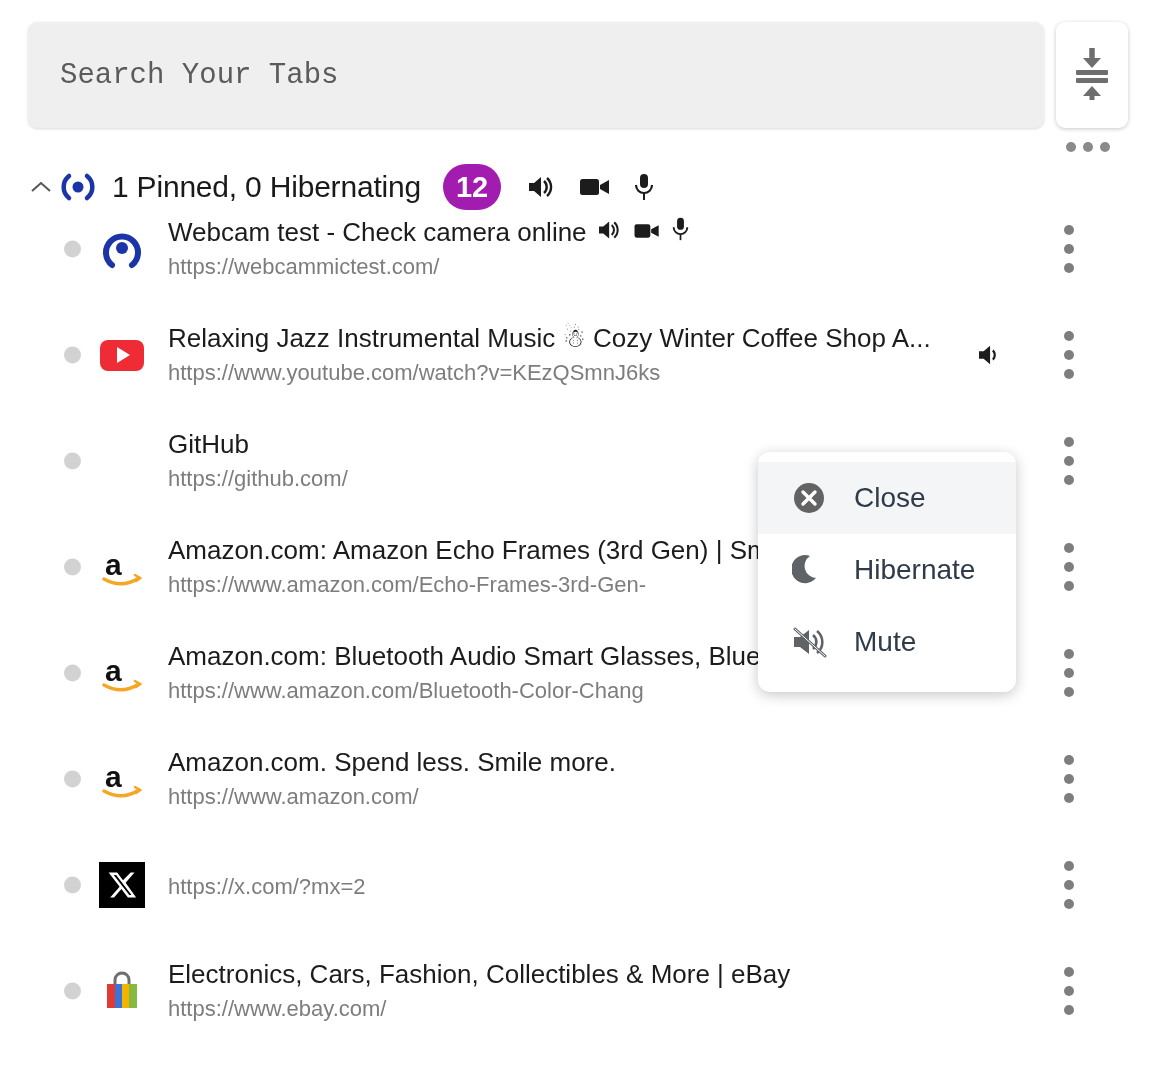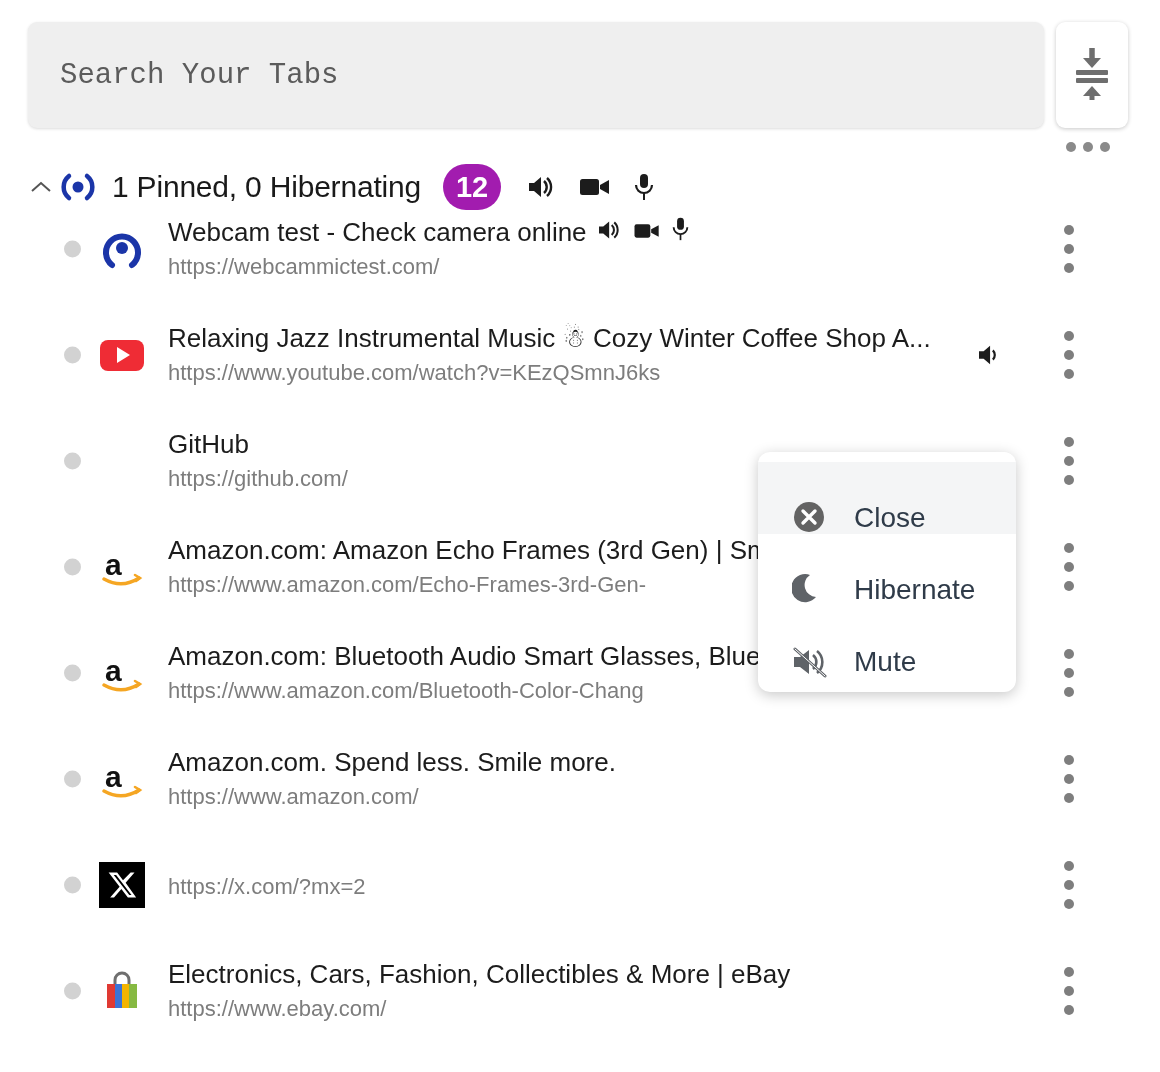--- a/index.html
+++ b/index.html
@@ -227,21 +227,21 @@
     width: 258px;
     background: #ffffff;
     border-radius: 12px;
     box-shadow: 0 3px 14px rgba(0,0,0,0.22);
     padding: 10px 0 14px 0;
     overflow: hidden;
   }
   .ctxitem {
     height: 72px;
     display: flex;
-    align-items: flex-end;
+    align-items: center;
     padding-left: 34px;
     cursor: pointer;
   }
   .ctxitem.active { background: #f4f5f6; }
   .ctxicon {
     width: 40px;
     display: flex;
     align-items: center;
     justify-content: flex-start;
   }

